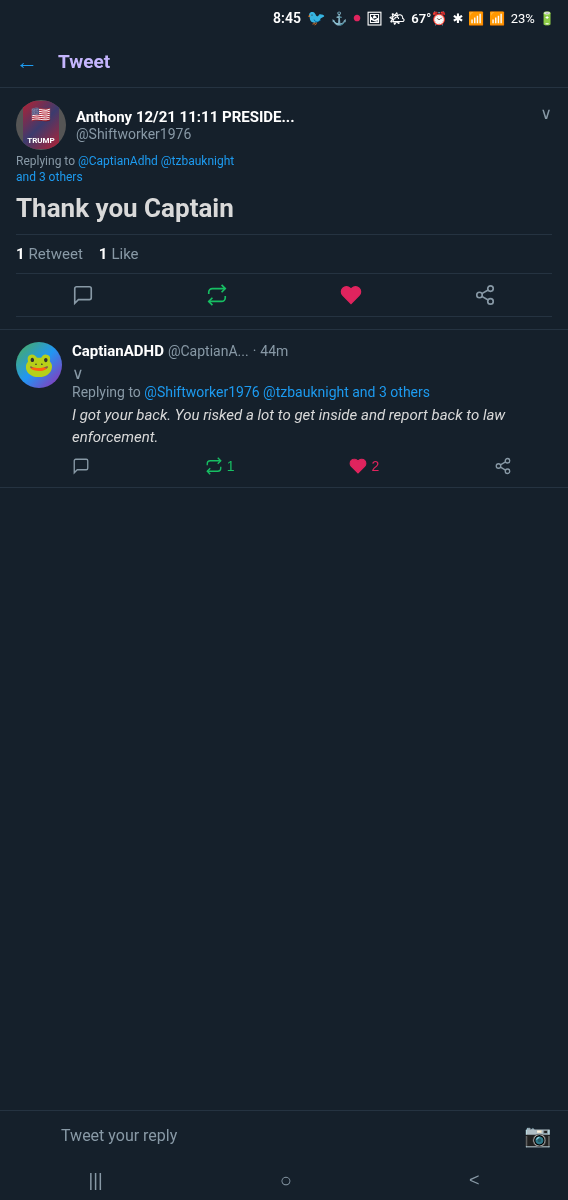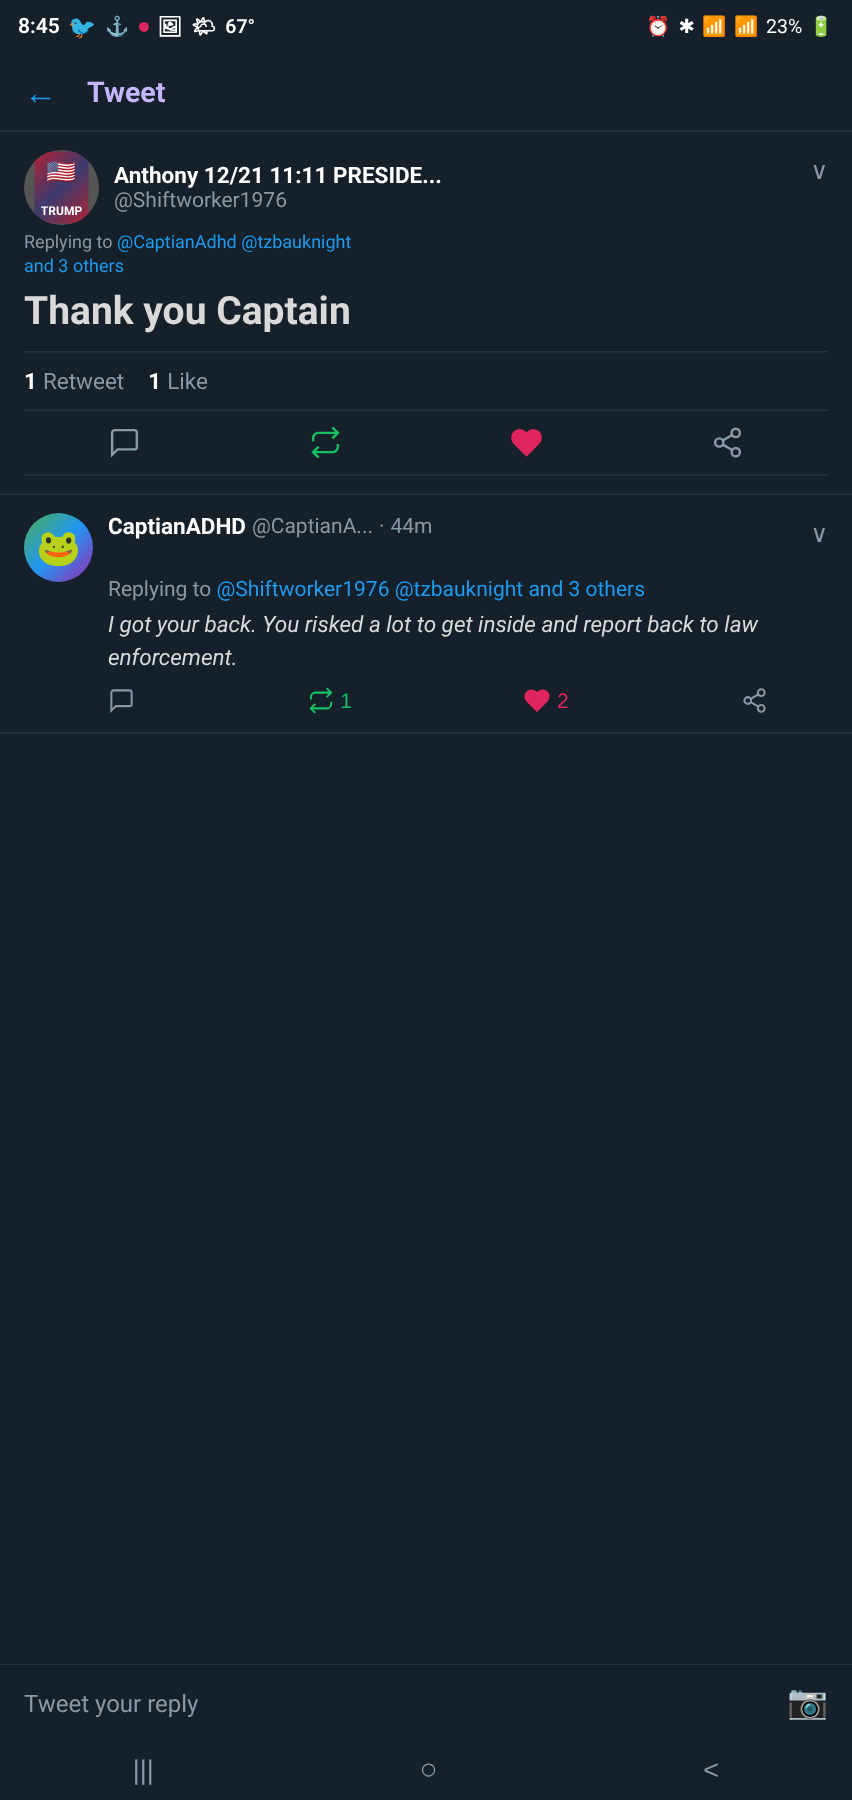--- a/index.html
+++ b/index.html
@@ -10,21 +10,21 @@
       font-family: -apple-system, BlinkMacSystemFont, 'Segoe UI', Roboto, sans-serif;
       width: 568px;
       min-height: 1200px;
       position: relative;
     }
 
     
     .status-bar {
       background: #15202b;
       display: flex;
-      justify-content: space-between;
+      justify-content: flex-end;
       align-items: center;
       padding: 4px 12px;
       height: 36px;
     }
     .status-left {
       display: flex;
       align-items: center;
       gap: 6px;
       font-size: 14px;
       font-weight: 600;
@@ -209,21 +209,22 @@
       justify-content: center;
       font-size: 24px;
     }
     .reply-content {
       flex: 1;
     }
     .reply-header {
       display: flex;
       justify-content: space-between;
       align-items: flex-start;
-      margin-bottom: 20px;
+      margin-bottom: 1px;
+      flex-direction: column;
     }
     .reply-author {
       display: flex;
       flex-wrap: wrap;
       gap: 4px;
       align-items: center;
     }
     .reply-name {
       color: #fff;
       font-weight: 700;
@@ -277,20 +278,21 @@
       background: #15202b;
       border-top: 1px solid #253341;
       padding: 12px 16px;
       display: flex;
       align-items: center;
       justify-content: space-between;
     }
     .reply-input-placeholder {
       color: #8899a6;
       font-size: 16px;
+      margin-left: 45px;
     }
     .camera-icon {
       color: #1d9bf0;
       font-size: 22px;
     }
 
     
     .bottom-nav {
       position: fixed;
       bottom: 0;

